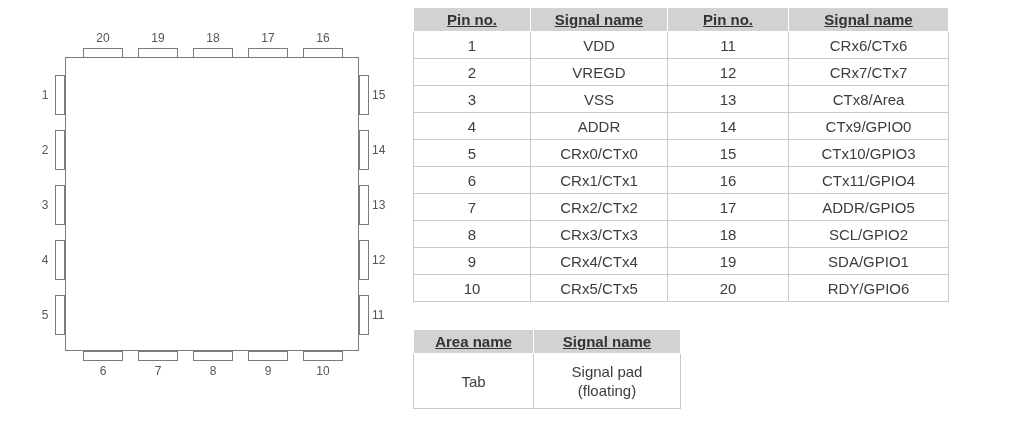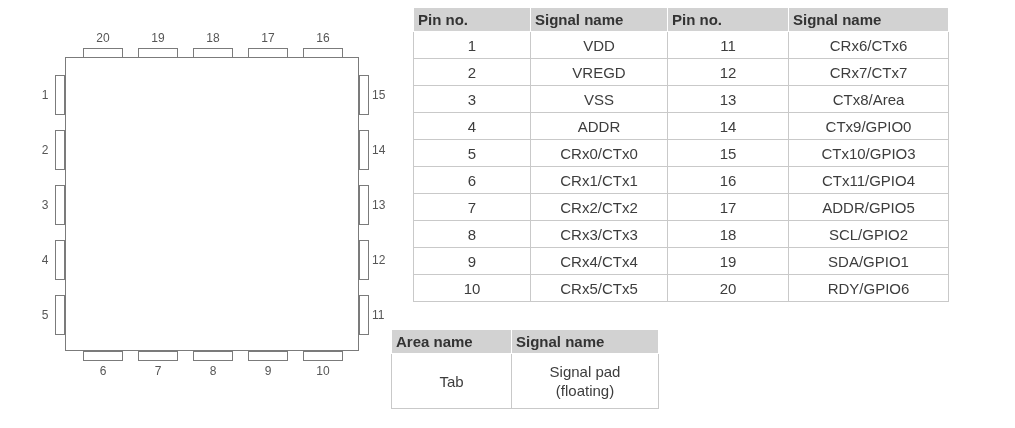--- a/index.html
+++ b/index.html
@@ -46,35 +46,36 @@
     table-layout: fixed;
     font-family: "Liberation Sans", sans-serif;
     font-size: 15px;
     color: #3d3d3d;
   }
   th {
     background: #d2d2d2;
     border: 1px solid #ffffff;
     font-weight: bold;
     color: #333333;
-    text-align: left;
+    text-align: center;
     padding: 2px 4px;
     height: 19px;
     box-sizing: content-box;
+    text-decoration: underline;
   }
   td {
     border: 1px solid #c9c9c9;
     background: #ffffff;
     text-align: center;
     vertical-align: middle;
     padding: 3px 4px;
     height: 20px;
   }
   #pin-table  { left: 413px; top: 7px;   width: 535px; }
-  #area-table { left: 391px; top: 329px; width: 267px; }
+  #area-table { left: 413px; top: 329px; width: 267px; }
   #area-table td { height: 48px; white-space: pre-line; line-height: 19px; }
 </style>
 </head>
 <body>
 
 <div id="stage">
 
   <div>
     <div class="chip-body"></div>
 

